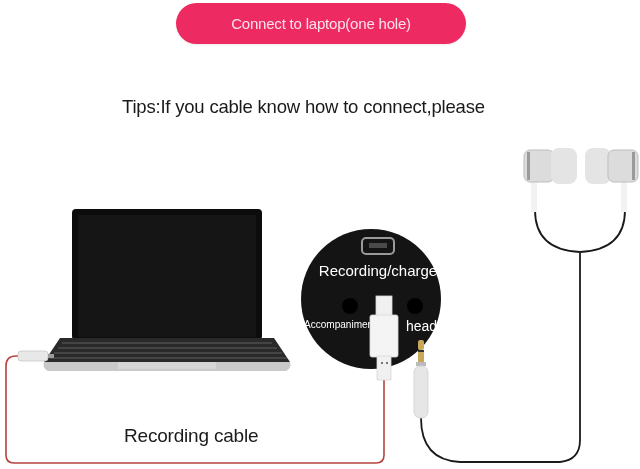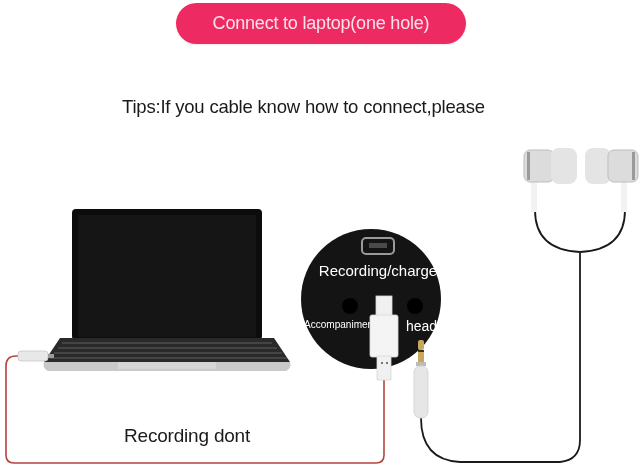--- a/index.html
+++ b/index.html
@@ -3,21 +3,21 @@
   <meta charset="utf-8">
   <style>
     html, body { margin: 0; padding: 0; background: #ffffff; }
     body { width: 640px; height: 469px; position: relative; overflow: hidden; font-family: "Liberation Sans", sans-serif; }
     .banner {
       position: absolute; left: 176px; top: 3px; width: 290px; height: 41px;
       background: #ee2a62; border-radius: 21px;
       display: flex; align-items: center; justify-content: center;
       box-shadow: 0 1px 2px rgba(0,0,0,0.08);
     }
-    .banner span { color: #fbe3ec; font-size: 18px; letter-spacing: -0.2px; }
+    .banner span { color: #fbe3ec; font-size: 15px; letter-spacing: -0.2px; }
     .tips { position: absolute; left: 122px; top: 88px; width: 420px; color: #1a1a1a; font-size: 18.5px; line-height: 38px; letter-spacing: -0.2px; }
     .tips div { white-space: nowrap; }
     svg.diagram { position: absolute; left: 0; top: 0; }
     .label-white { fill: #ffffff; font-family: "Liberation Sans", sans-serif; }
     .cable-label { position: absolute; left: 124px; top: 425px; font-size: 19px; color: #1a1a1a; letter-spacing: -0.2px; }
   </style>
 </head>
 <body>
 
 <div class="banner">
@@ -88,13 +88,13 @@
 
   <g>
     <rect x="418" y="340" width="6" height="10" rx="2" fill="#c9a85a"></rect>
     <rect x="418" y="350" width="6" height="2" fill="#333"></rect>
     <rect x="418" y="352" width="6" height="10" fill="#c9a85a"></rect>
     <rect x="416" y="362" width="10" height="4" fill="#bbb"></rect>
     <rect x="414" y="366" width="14" height="52" rx="6" fill="#e6e6e6" stroke="#cfcfcf" stroke-width="0.8"></rect>
   </g>
 </svg>
 
-<div class="cable-label">Recording dont</div>
+<div class="cable-label">Recording cable</div>
 
 </body></html>

